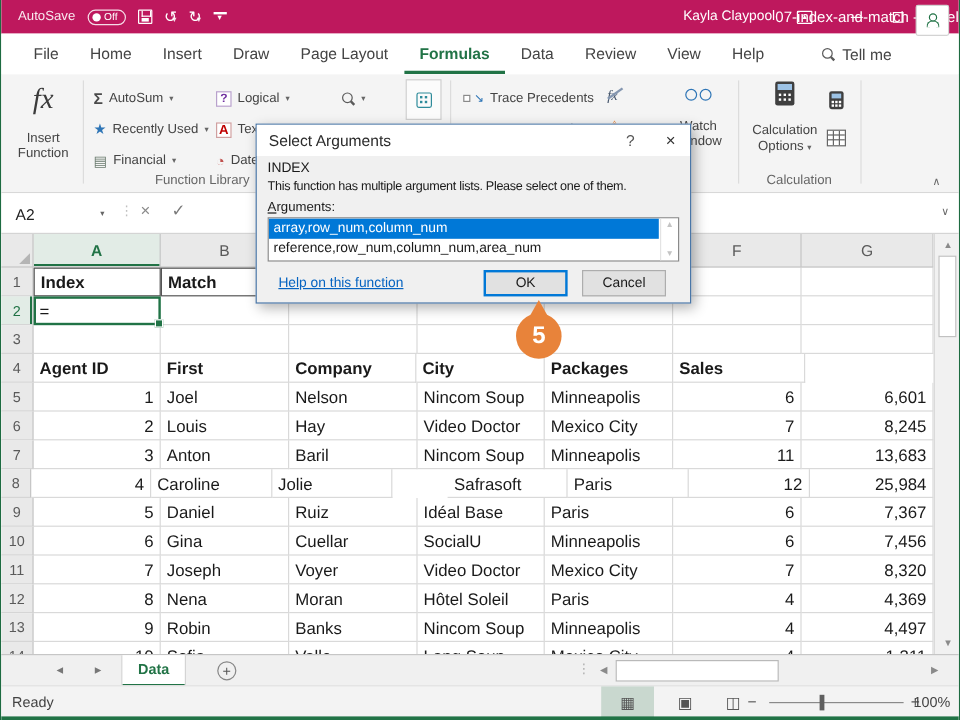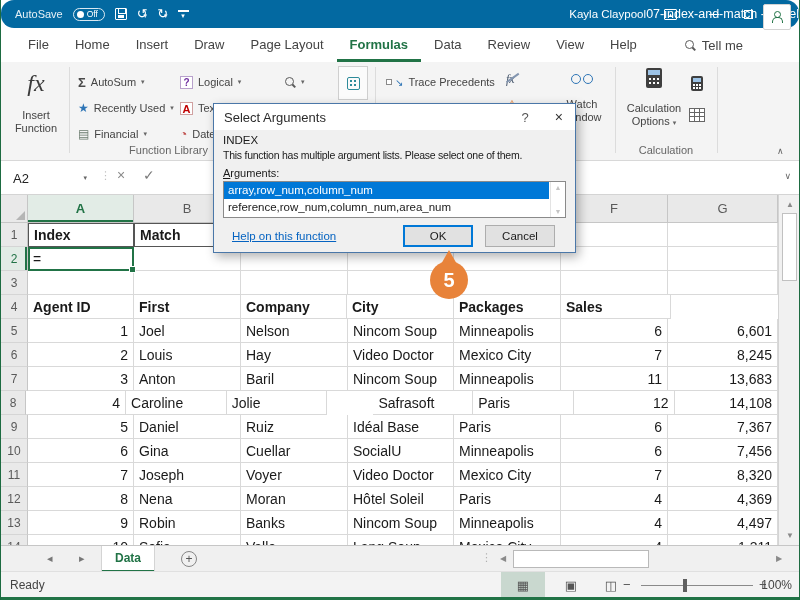--- a/index.html
+++ b/index.html
@@ -6,21 +6,21 @@
   html,body { width:800px; height:600px; }
   body {
     font-family:"Liberation Sans", sans-serif;
     position:relative; background:#fff; overflow:hidden;
     border-left:1px solid #1d6b41; border-right:1px solid #1d6b41;
   }
   .abs { position:absolute; }
 
   
   .titlebar { position:absolute; left:0; top:0; width:100%; height:28px;
-    background:#0369a1; color:#fff; display:flex; align-items:center; font-size:12px;border-radius:13px; }
+    background:#be185d; color:#fff; display:flex; align-items:center; font-size:12px; }
   .qat { display:flex; align-items:center; gap:10px; margin-left:14px; }
   .autosave-lbl { color:rgba(255,255,255,.9); font-size:11px; }
   .pill { width:32px; height:13px; border:1px solid rgba(255,255,255,.85); border-radius:8px;
     display:flex; align-items:center; padding:0 3px; gap:3px; }
   .pill .dot { width:7px; height:7px; border-radius:50%; background:#fff; }
   .pill .txt { font-size:8.5px; color:#fff; }
   .floppy { width:12px; height:12px; border:1px solid #fff; border-radius:1px; position:relative; }
   .floppy::before { content:""; position:absolute; left:2px; top:0; width:6px; height:4px; border:1px solid #fff; border-top:none; }
   .floppy::after { content:""; position:absolute; left:2px; bottom:1px; width:6px; height:3px; background:#fff; }
   .tb-ico { color:#fff; font-size:13px; line-height:1; }
@@ -416,21 +416,21 @@
         <div class="cell r" style="width: 110px;">13,683</div>
       </div>
       <div class="grow">
         <div class="rh">8</div>
         <div class="cell r" style="width: 106px;">4</div>
         <div class="cell" style="width: 107px;">Caroline</div>
         <div class="cell" style="width: 107px;">Jolie</div>
         <div class="cell" style="width: 106px; margin-left: 46px;">Safrasoft</div>
         <div class="cell" style="width: 107px;">Paris</div>
         <div class="cell r" style="width: 107px;">12</div>
-        <div class="cell r" style="width: 110px;">14,108</div>
+        <div class="cell r" style="width: 110px;">25,984</div>
       </div>
       <div class="grow">
         <div class="rh">9</div>
         <div class="cell r" style="width: 106px;">5</div>
         <div class="cell" style="width: 107px;">Daniel</div>
         <div class="cell" style="width: 107px;">Ruiz</div>
         <div class="cell" style="width: 106px;">Idéal Base</div>
         <div class="cell" style="width: 107px;">Paris</div>
         <div class="cell r" style="width: 107px;">6</div>
         <div class="cell r" style="width: 110px;">7,367</div>

